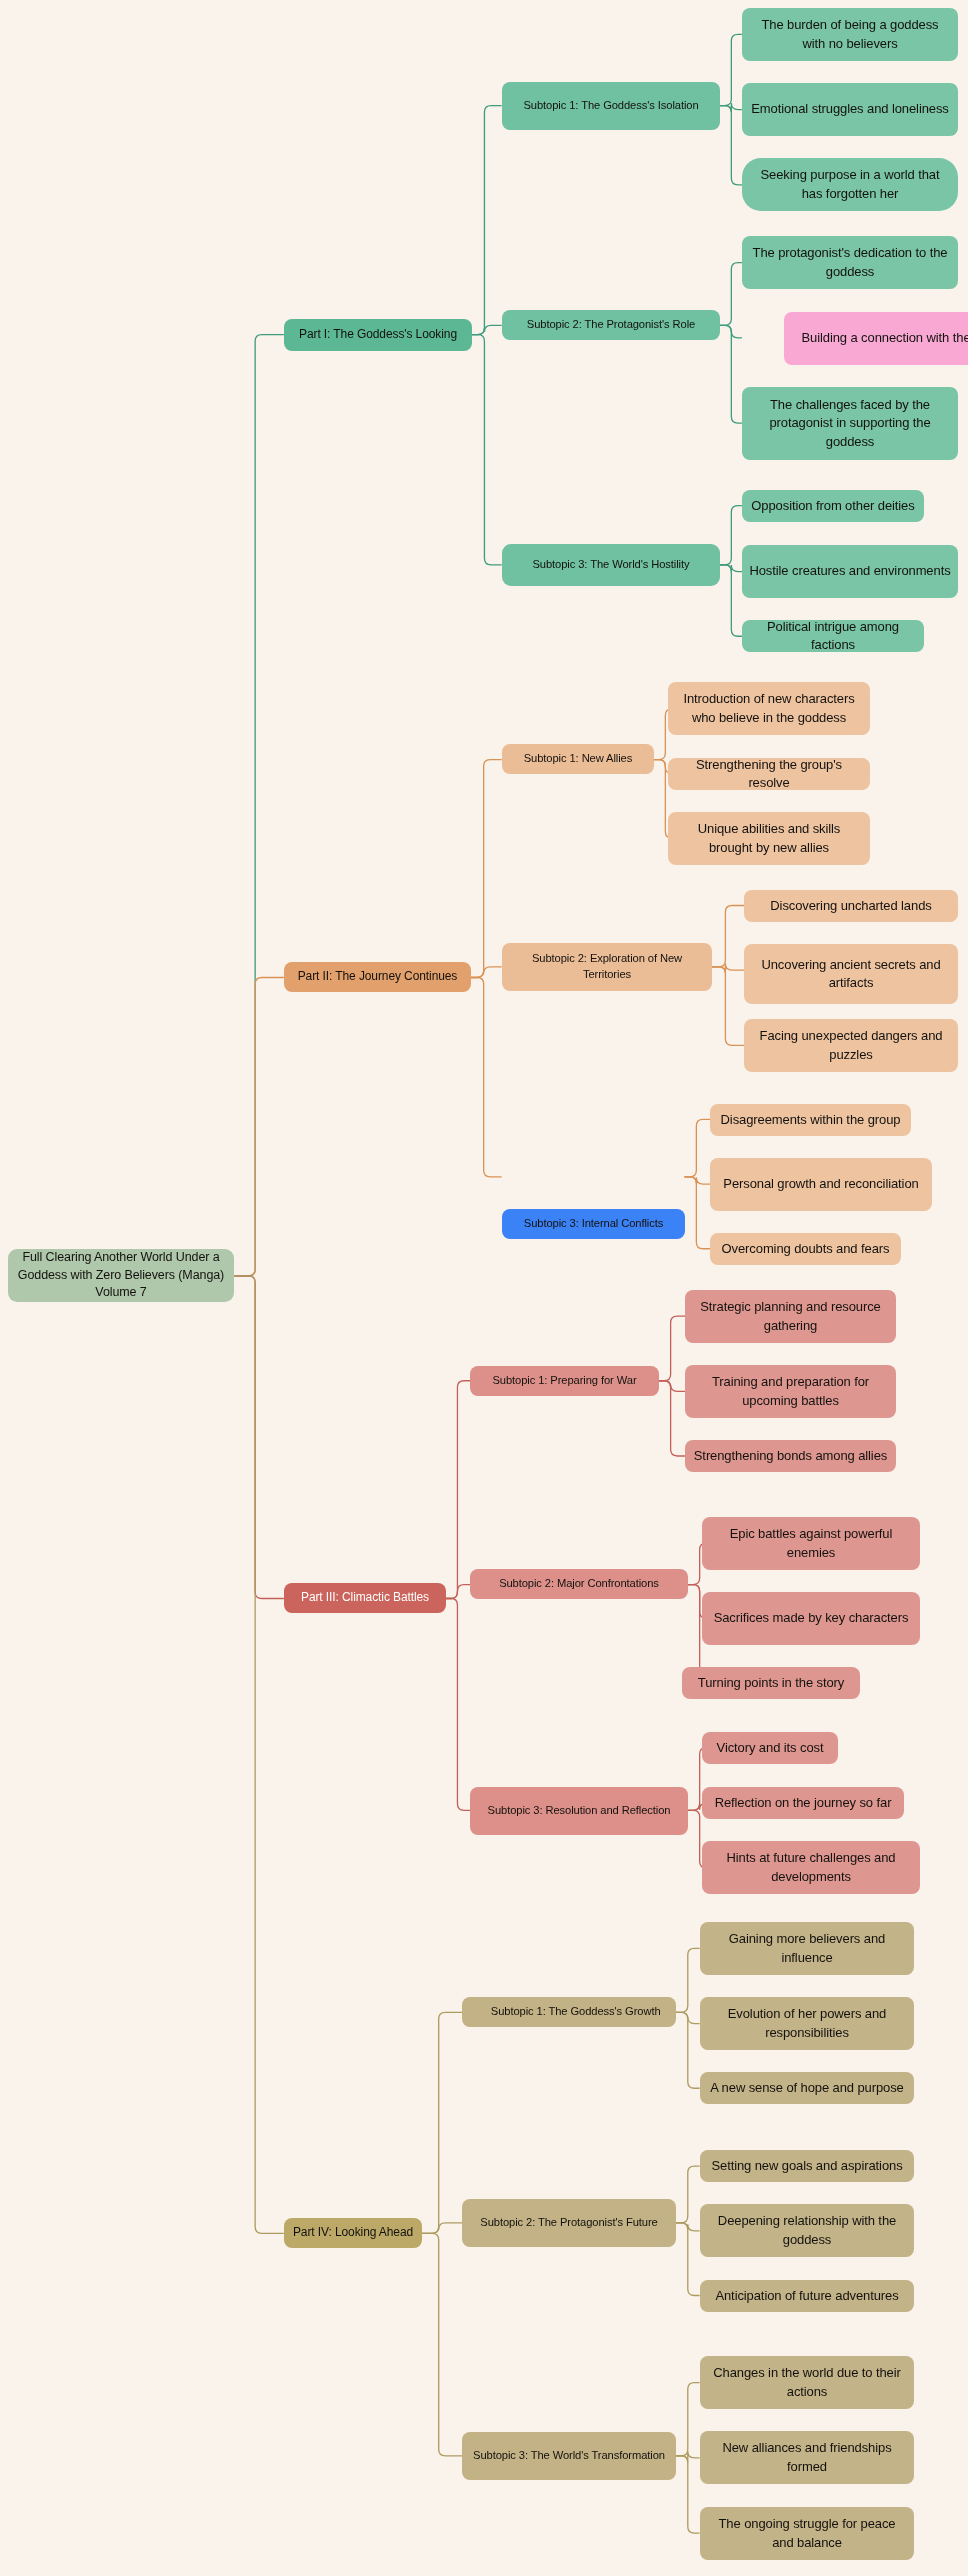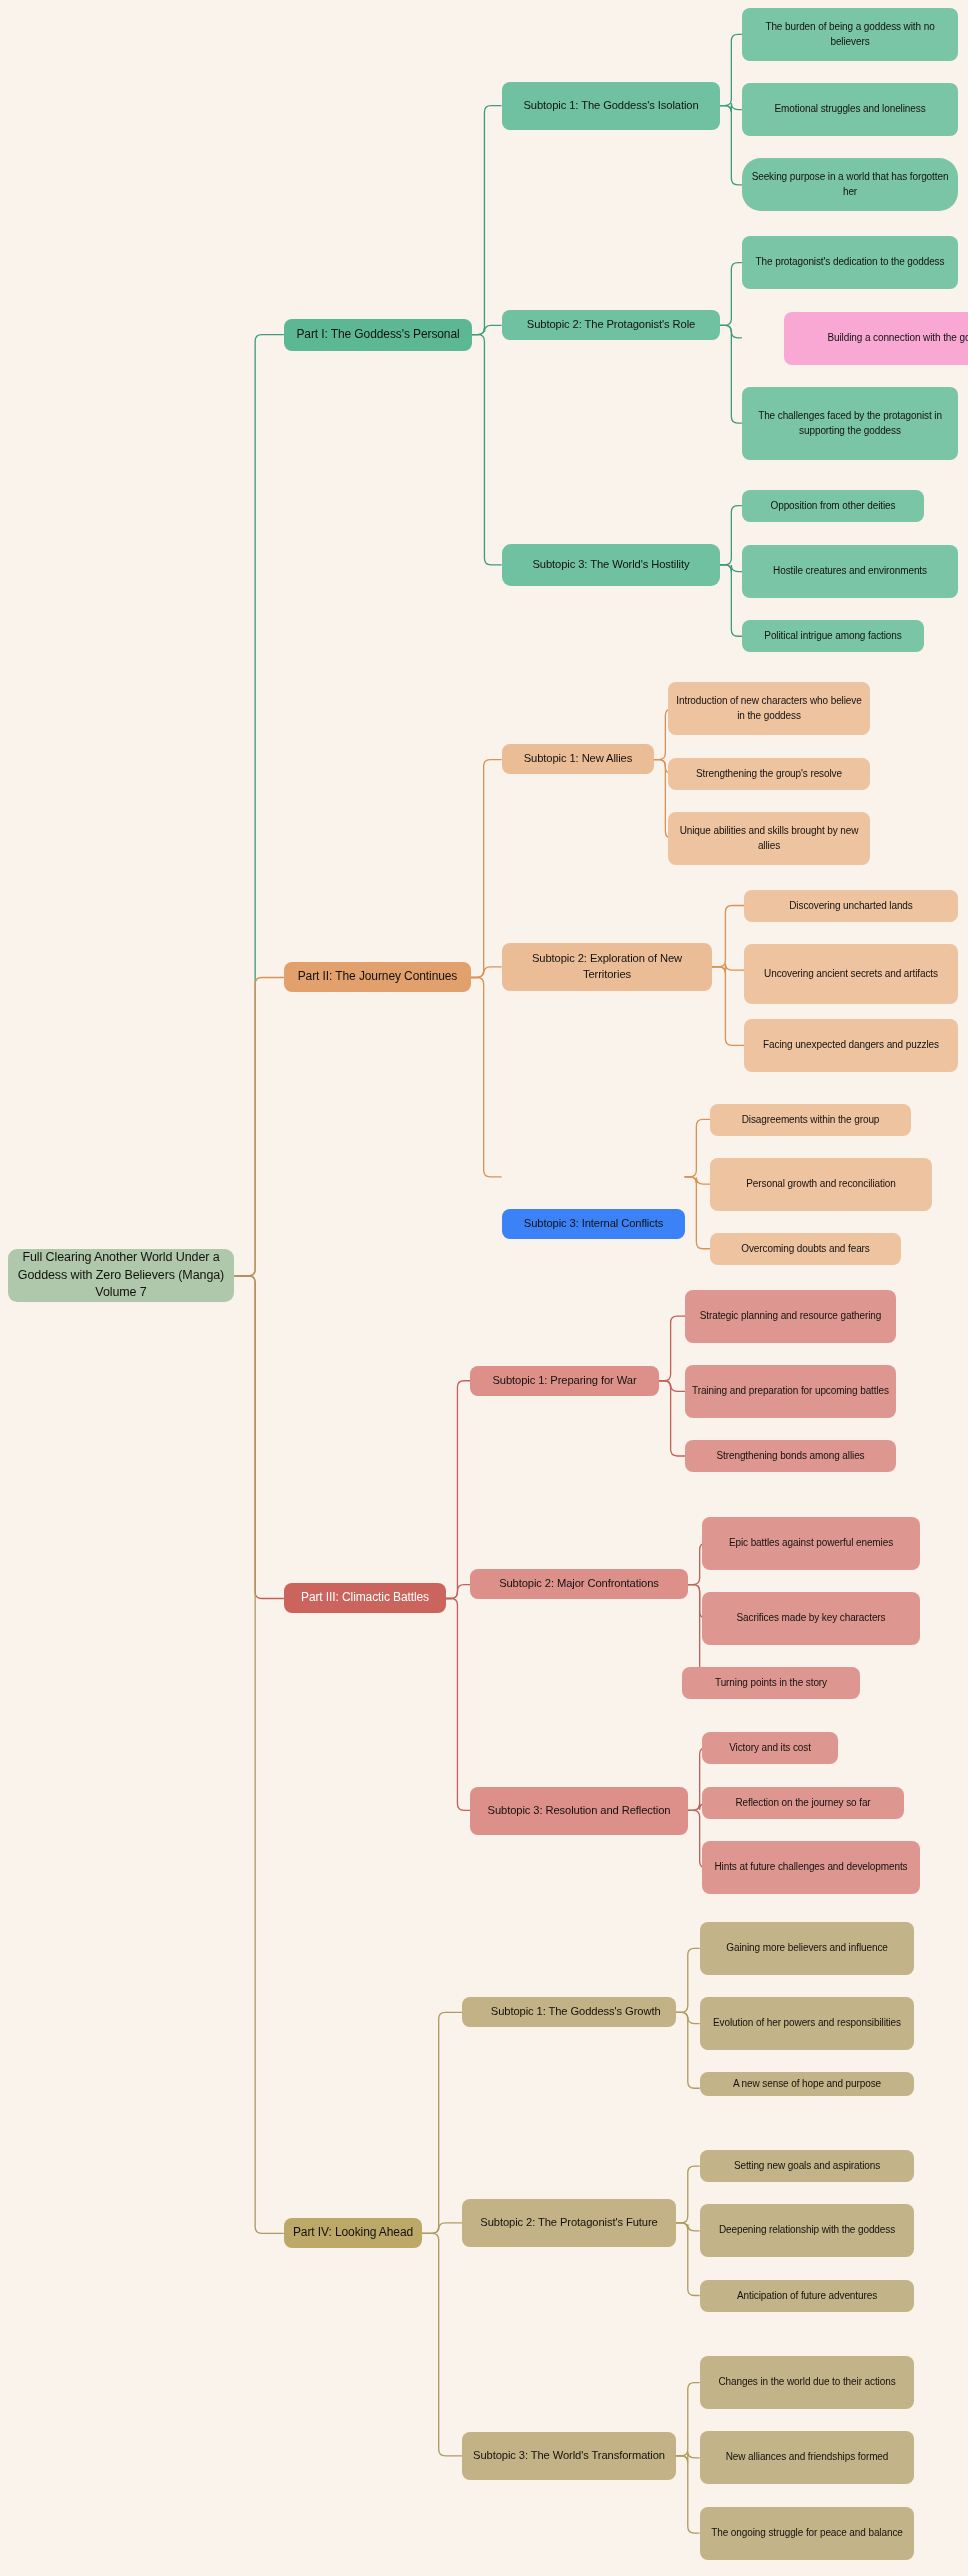--- a/index.html
+++ b/index.html
@@ -23,21 +23,21 @@
     border-radius:8px;
     padding:4px 6.6px;
     line-height:1.42;
     color:#14120f;
     font-size:11.2px;
     letter-spacing:-0.1px;
   }
   .node.root{font-size:12.5px;border-radius:9.2px;}
   .node.part{font-size:12px;}
   .node.sub{font-size:11.2px;}
-  .node.leaf{font-size:10px;}
+  .node.leaf{font-size:13px;}
 </style>
 </head>
 <body>
 
 <div id="canvas">
   <svg id="links" viewBox="0 0 1468 3903" width="969" height="2576">
       <path d="M 355 1933 L 376.5 1933 Q 386.5 1933 386.5 1923 L 386.5 517 Q 386.5 507 396.5 507 L 430 507" fill="none" stroke="#3E9B7C" stroke-width="2"></path>
       <path d="M 715 507 L 723.9 507 Q 733.9 507 733.9 497 L 733.9 170 Q 733.9 160 743.9 160 L 760 160" fill="none" stroke="#3E9B7C" stroke-width="2"></path>
       <path d="M 1090 160 L 1098 160 Q 1108 160 1108 150 L 1108 62 Q 1108 52 1118 52 L 1124 52" fill="none" stroke="#3E9B7C" stroke-width="2"></path>
       <path d="M 1090 160 L 1098 160 Q 1108 160 1108 170 L 1108 156 Q 1108 166 1118 166 L 1124 166" fill="none" stroke="#3E9B7C" stroke-width="2"></path>
@@ -84,21 +84,21 @@
       <path d="M 639 3384 L 654.62 3384 Q 664.62 3384 664.62 3374 L 664.62 3378 Q 664.62 3368 674.62 3368 L 700 3368" fill="none" stroke="#AD9B5F" stroke-width="2"></path>
       <path d="M 1024 3368 L 1032 3368 Q 1042 3368 1042 3358 L 1042 3292 Q 1042 3282 1052 3282 L 1060 3282" fill="none" stroke="#AD9B5F" stroke-width="2"></path>
       <path d="M 1024 3368 L 1032 3368 Q 1042 3368 1042 3378 L 1042 3370 Q 1042 3380 1052 3380 L 1060 3380" fill="none" stroke="#AD9B5F" stroke-width="2"></path>
       <path d="M 1024 3368 L 1032 3368 Q 1042 3368 1042 3378 L 1042 3468 Q 1042 3478 1052 3478 L 1060 3478" fill="none" stroke="#AD9B5F" stroke-width="2"></path>
       <path d="M 639 3384 L 654.62 3384 Q 664.62 3384 664.62 3394 L 664.62 3711 Q 664.62 3721 674.62 3721 L 700 3721" fill="none" stroke="#AD9B5F" stroke-width="2"></path>
       <path d="M 1024 3721 L 1032 3721 Q 1042 3721 1042 3711 L 1042 3620 Q 1042 3610 1052 3610 L 1060 3610" fill="none" stroke="#AD9B5F" stroke-width="2"></path>
       <path d="M 1024 3721 L 1032 3721 Q 1042 3721 1042 3731 L 1042 3714 Q 1042 3724 1052 3724 L 1060 3724" fill="none" stroke="#AD9B5F" stroke-width="2"></path>
       <path d="M 1024 3721 L 1032 3721 Q 1042 3721 1042 3731 L 1042 3828 Q 1042 3838 1052 3838 L 1060 3838" fill="none" stroke="#AD9B5F" stroke-width="2"></path>
     </svg>
 <div class="node root" style="left: 8px; top: 1249px; width: 226px; height: 53px; background: rgb(175, 199, 170); color: rgb(20, 18, 15);">Full Clearing Another World Under a Goddess with Zero Believers (Manga) Volume 7</div>
-    <div class="node part" style="left: 284px; top: 319px; width: 188px; height: 32px; background: rgb(92, 184, 148); color: rgb(20, 18, 15);">Part I: The Goddess's Personal</div>
+    <div class="node part" style="left: 284px; top: 319px; width: 188px; height: 32px; background: rgb(92, 184, 148); color: rgb(20, 18, 15);">Part I: The Goddess's Looking</div>
     <div class="node sub" style="left: 502px; top: 82px; width: 218px; height: 48px; background: rgb(111, 193, 162); color: rgb(20, 18, 15);">Subtopic 1: The Goddess's Isolation</div>
     <div class="node leaf" style="left: 742px; top: 8px; width: 216px; height: 53px; background: rgb(121, 197, 166); color: rgb(20, 18, 15);">The burden of being a goddess with no believers</div>
     <div class="node leaf" style="left: 742px; top: 83px; width: 216px; height: 53px; background: rgb(121, 197, 166); color: rgb(20, 18, 15);">Emotional struggles and loneliness</div>
     <div class="node leaf" style="left: 742px; top: 158px; width: 216px; height: 53px; background: rgb(121, 197, 166); color: rgb(20, 18, 15); border-radius: 19px;">Seeking purpose in a world that has forgotten her</div>
     <div class="node sub" style="left: 502px; top: 310px; width: 218px; height: 30px; background: rgb(111, 193, 162); color: rgb(20, 18, 15);">Subtopic 2: The Protagonist's Role</div>
     <div class="node leaf" style="left: 742px; top: 236px; width: 216px; height: 53px; background: rgb(121, 197, 166); color: rgb(20, 18, 15);">The protagonist's dedication to the goddess</div>
     <div class="node leaf" style="left: 784px; top: 312px; width: 256px; height: 53px; background: #f9a8d4; color: rgb(20, 18, 15);">Building a connection with the goddess</div>
     <div class="node leaf" style="left: 742px; top: 387px; width: 216px; height: 73px; background: rgb(121, 197, 166); color: rgb(20, 18, 15);">The challenges faced by the protagonist in supporting the goddess</div>
     <div class="node sub" style="left: 502px; top: 544px; width: 218px; height: 42px; background: rgb(111, 193, 162); color: rgb(20, 18, 15); border-radius: 9px;">Subtopic 3: The World's Hostility</div>
     <div class="node leaf" style="left: 742px; top: 490px; width: 182px; height: 32px; background: rgb(121, 197, 166); color: rgb(20, 18, 15);">Opposition from other deities</div>
@@ -127,21 +127,21 @@
     <div class="node leaf" style="left: 702px; top: 1592px; width: 218px; height: 53px; background: rgb(222, 151, 144); color: rgb(20, 18, 15);">Sacrifices made by key characters</div>
     <div class="node leaf" style="left: 682px; top: 1667px; width: 178px; height: 32px; background: rgb(222, 151, 144); color: rgb(20, 18, 15);">Turning points in the story</div>
     <div class="node sub" style="left: 470px; top: 1787px; width: 218px; height: 48px; background: rgb(220, 144, 137); color: rgb(20, 18, 15);">Subtopic 3: Resolution and Reflection</div>
     <div class="node leaf" style="left: 702px; top: 1732px; width: 136px; height: 32px; background: rgb(222, 151, 144); color: rgb(20, 18, 15);">Victory and its cost</div>
     <div class="node leaf" style="left: 702px; top: 1787px; width: 202px; height: 32px; background: rgb(222, 151, 144); color: rgb(20, 18, 15);">Reflection on the journey so far</div>
     <div class="node leaf" style="left: 702px; top: 1841px; width: 218px; height: 53px; background: rgb(222, 151, 144); color: rgb(20, 18, 15);">Hints at future challenges and developments</div>
     <div class="node part" style="left: 284px; top: 2218px; width: 138px; height: 30px; background: rgb(188, 169, 104); color: rgb(20, 18, 15);">Part IV: Looking Ahead</div>
     <div class="node sub" style="left: 462px; top: 1997px; width: 214px; height: 30px; background: rgb(194, 178, 133); color: rgb(20, 18, 15); padding-left: 20px;">Subtopic 1: The Goddess's Growth</div>
     <div class="node leaf" style="left: 700px; top: 1922px; width: 214px; height: 53px; background: rgb(195, 179, 136); color: rgb(20, 18, 15);">Gaining more believers and influence</div>
     <div class="node leaf" style="left: 700px; top: 1997px; width: 214px; height: 53px; background: rgb(195, 179, 136); color: rgb(20, 18, 15);">Evolution of her powers and responsibilities</div>
-    <div class="node leaf" style="left: 700px; top: 2072px; width: 214px; height: 24px; background: rgb(195, 179, 136); color: rgb(20, 18, 15);">A new sense of hope and purpose</div>
+    <div class="node leaf" style="left: 700px; top: 2072px; width: 214px; height: 32px; background: rgb(195, 179, 136); color: rgb(20, 18, 15);">A new sense of hope and purpose</div>
     <div class="node sub" style="left: 462px; top: 2199px; width: 214px; height: 48px; background: rgb(194, 178, 133); color: rgb(20, 18, 15);">Subtopic 2: The Protagonist's Future</div>
     <div class="node leaf" style="left: 700px; top: 2150px; width: 214px; height: 32px; background: rgb(195, 179, 136); color: rgb(20, 18, 15);">Setting new goals and aspirations</div>
     <div class="node leaf" style="left: 700px; top: 2204px; width: 214px; height: 53px; background: rgb(195, 179, 136); color: rgb(20, 18, 15);">Deepening relationship with the goddess</div>
     <div class="node leaf" style="left: 700px; top: 2280px; width: 214px; height: 32px; background: rgb(195, 179, 136); color: rgb(20, 18, 15);">Anticipation of future adventures</div>
     <div class="node sub" style="left: 462px; top: 2432px; width: 214px; height: 48px; background: rgb(194, 178, 133); color: rgb(20, 18, 15);">Subtopic 3: The World's Transformation</div>
     <div class="node leaf" style="left: 700px; top: 2356px; width: 214px; height: 53px; background: rgb(195, 179, 136); color: rgb(20, 18, 15);">Changes in the world due to their actions</div>
     <div class="node leaf" style="left: 700px; top: 2431px; width: 214px; height: 53px; background: rgb(195, 179, 136); color: rgb(20, 18, 15);">New alliances and friendships formed</div>
     <div class="node leaf" style="left: 700px; top: 2507px; width: 214px; height: 53px; background: rgb(195, 179, 136); color: rgb(20, 18, 15);">The ongoing struggle for peace and balance</div>
   </div>
 

